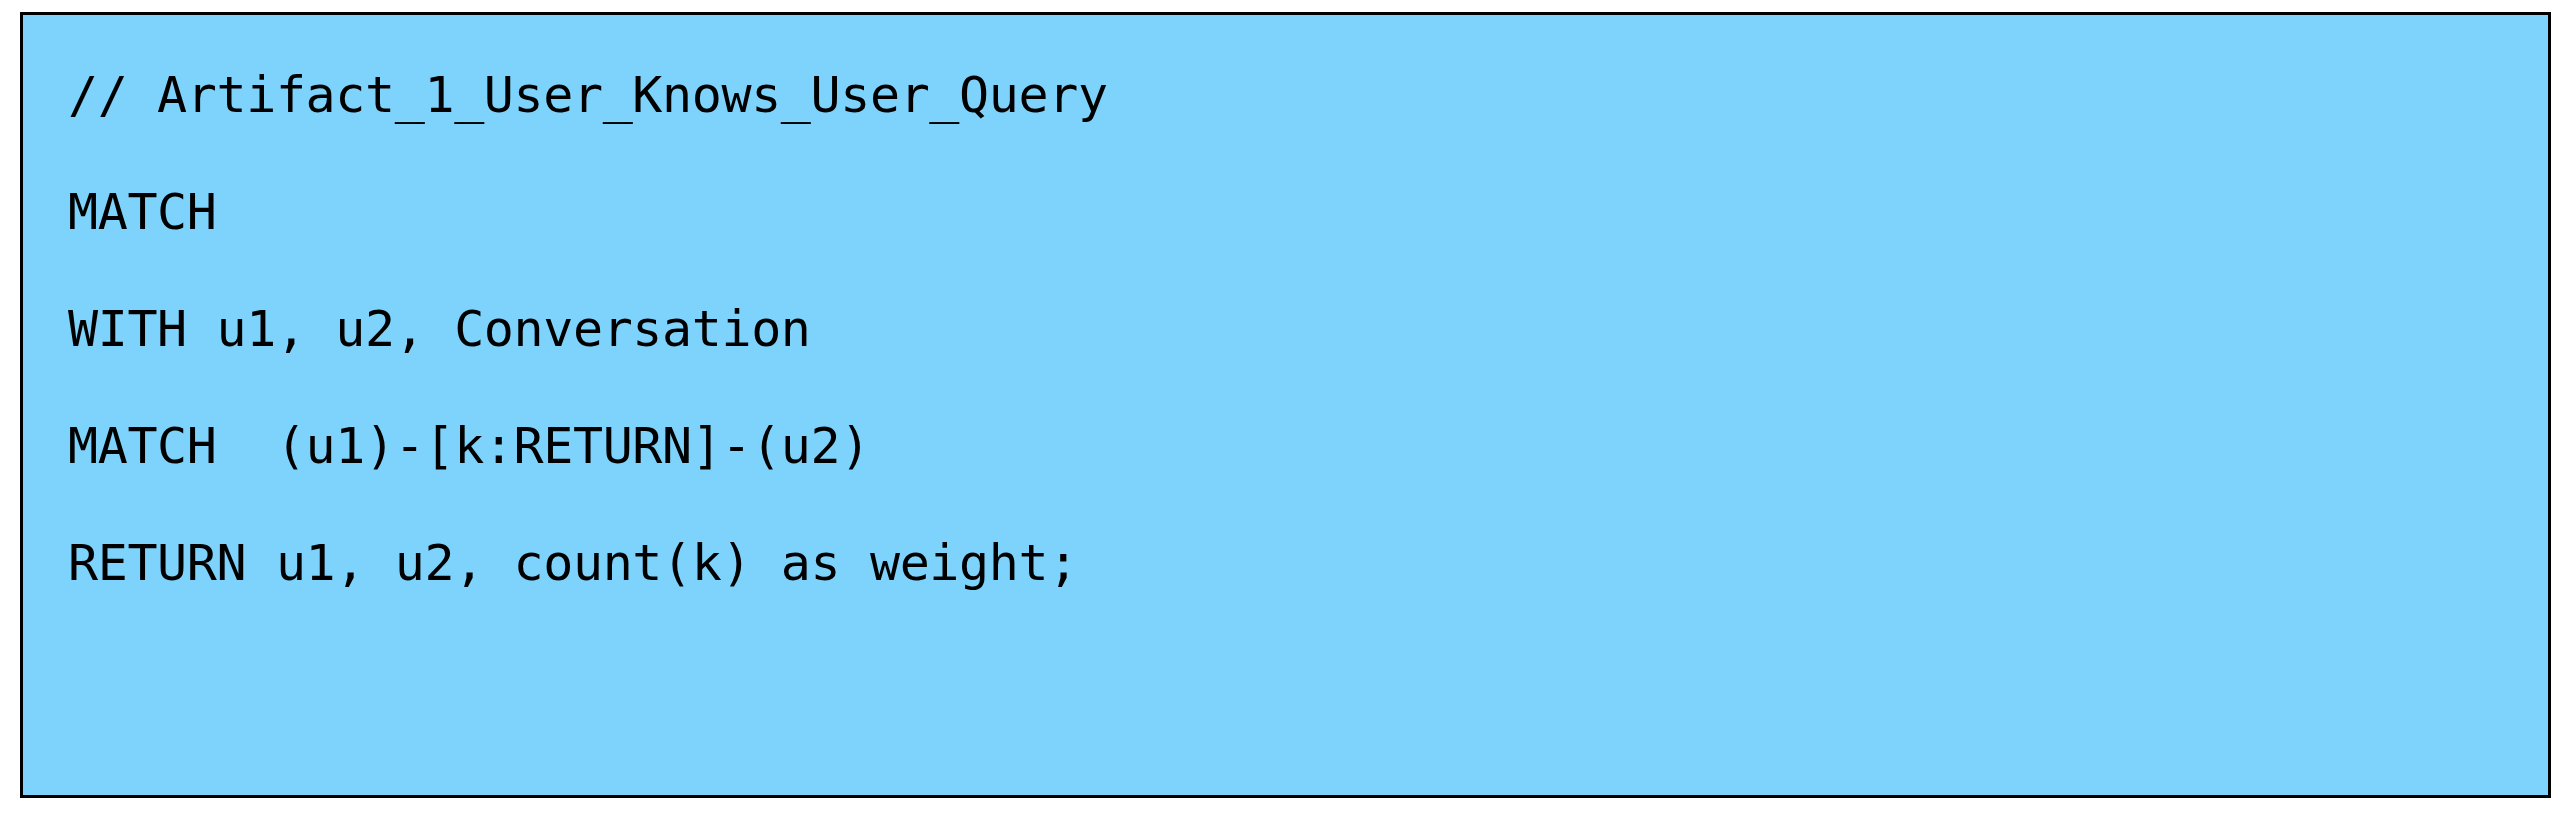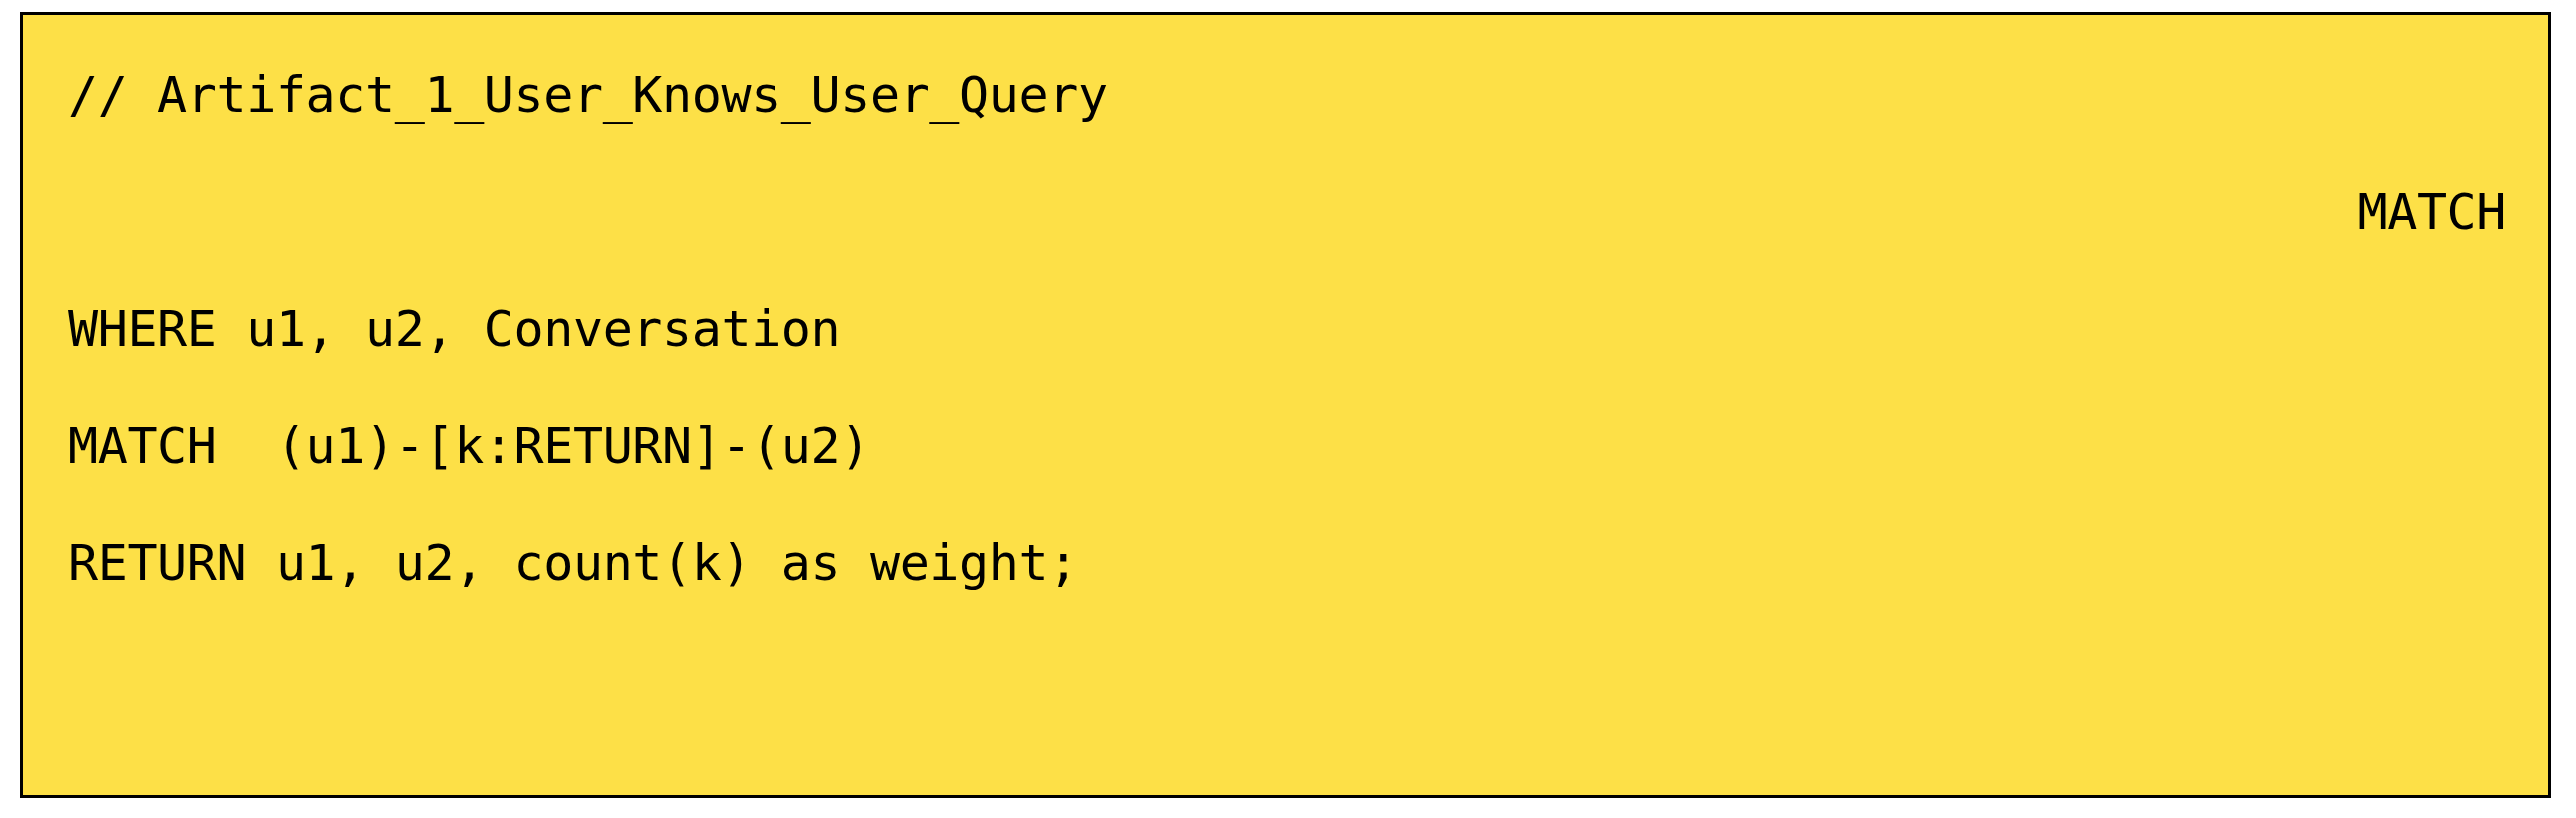--- a/index.html
+++ b/index.html
@@ -16,21 +16,21 @@
   }
 
   #code-figure {
     position: absolute;
     left: 20px;
     top: 11.7px;
     width: 2531px;
     height: 786px;
     box-sizing: border-box;
     border: 3.9px solid #000000;
-    background: #fde047;
+    background: #7dd3fc;
   }
 
   #code-block {
     position: absolute;
     left: 0;
     top: 0;
     right: 0;
     bottom: 0;
     padding: 17px 22px 7.8px 45px;
     box-sizing: border-box;
@@ -44,34 +44,34 @@
     white-space: pre;
     letter-spacing: -0.4px;
     height: 102px;
     font-weight: 400;
   }
 
   
   .code-line.justified {
     white-space: normal;
     display: flex;
-    justify-content: flex-end;
+    justify-content: flex-start;
     align-items: baseline;
     width: 2438px;
   }
   .code-line.justified .seg {
     white-space: pre;
   }
 </style>
 </head>
 <body>
 
 <div id="code-figure">
   <pre id="code-block"><div class="code-line">// Artifact_1_User_Knows_User_Query</div>
 <div class="code-line justified">
         <span class="seg">MATCH</span>
       </div>
-<div class="code-line">WHERE u1, u2, Conversation</div>
+<div class="code-line">WITH u1, u2, Conversation</div>
 <div class="code-line">MATCH  (u1)-[k:RETURN]-(u2)</div>
 <div class="code-line">RETURN u1, u2, count(k) as weight;</div>
   </pre>
 </div>
 
 
 </body></html>

